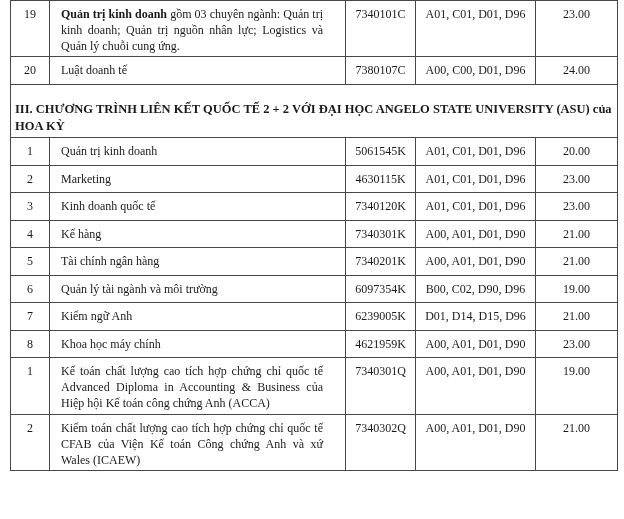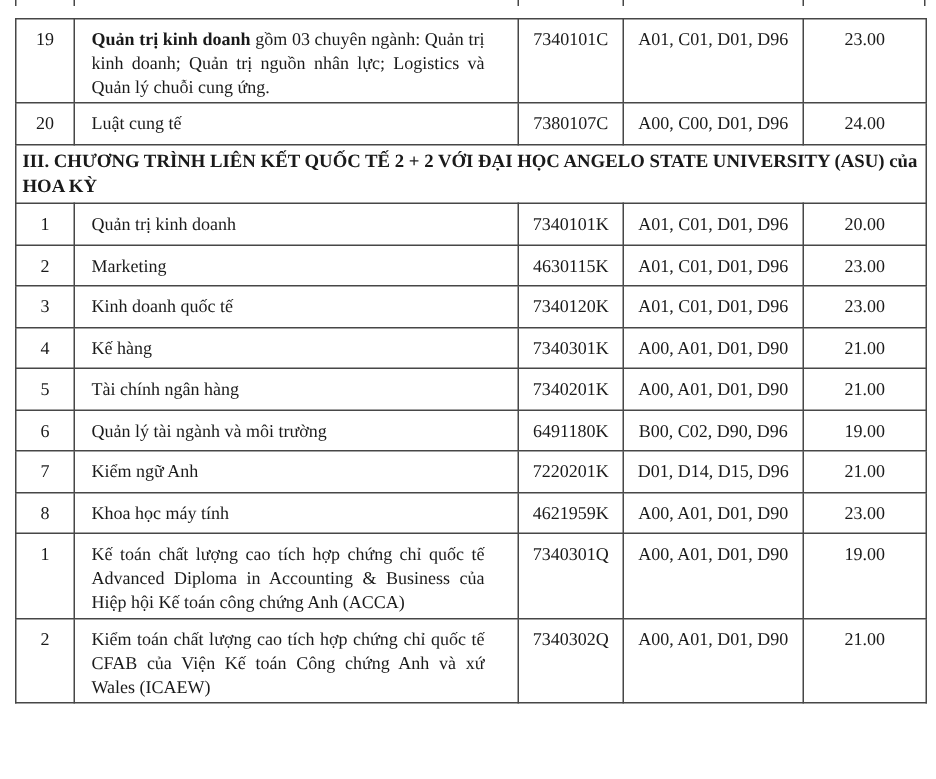--- a/index.html
+++ b/index.html
@@ -8,41 +8,41 @@
     background:#ffffff;
     font-family:"Liberation Serif","DejaVu Serif",serif;
     color:#1a1a1a;
   }
   .page { position:relative; width:624px; height:519px; background:#ffffff; overflow:hidden; }
 
   
   .stub { position:absolute; top:0; width:1px; height:4px; background:#474747; }
 
   table.doc {
-    position:absolute; left:10px; top:12px;
+    position:absolute; left:10px; top:0;
     width:607px;
     border-collapse:collapse;
     table-layout:fixed;
   }
   td {
     border:1px solid #474747;
     vertical-align:top;
     font-size:12px;
     line-height:16px;
     padding:5px 6px 2px 6px;
     background:#ffffff;
   }
   td.num, td.code, td.comb, td.score { text-align:center; }
   td.name { text-align:left; padding-left:11px; padding-right:22px; }
   td.name.just { text-align:justify; }
   td.sec {
     font-weight:bold;
     font-size:12.5px;
     line-height:17px;
-    padding:2px 5px 2px 4px;
+    padding:16px 5px 2px 4px;
     text-align:left;
     vertical-align:middle;
   }
   .b { font-weight:bold; }
 
   tr.h55 { height:55px; }
   tr.h28 { height:28px; }
   tr.h38 { height:38px; }
   tr.h27 { height:27.5px; }
   tr.h26 { height:26px; }
@@ -73,33 +73,33 @@
 
       <tr class="h55">
         <td class="num">19</td>
         <td class="name just"><span class="b">Quản trị kinh doanh</span><span> gồm 03 chuyên ngành: Quản trị kinh doanh; Quản trị nguồn nhân lực; Logistics và Quản lý chuỗi cung ứng.</span></td>
         <td class="code">7340101C</td>
         <td class="comb">A01, C01, D01, D96</td>
         <td class="score">23.00</td>
       </tr>
       <tr class="h28">
         <td class="num">20</td>
-        <td class="name">Luật cung tế</td>
+        <td class="name">Luật doanh tế</td>
         <td class="code">7380107C</td>
         <td class="comb">A00, C00, D01, D96</td>
         <td class="score">24.00</td>
       </tr>
 
       <tr class="h38">
         <td class="sec" colspan="5">III. CHƯƠNG TRÌNH LIÊN KẾT QUỐC TẾ 2 + 2 VỚI ĐẠI HỌC ANGELO STATE UNIVERSITY (ASU) của HOA KỲ</td>
       </tr>
       <tr class="h27">
         <td class="num">1</td>
         <td class="name">Quản trị kinh doanh</td>
-        <td class="code">7340101K</td>
+        <td class="code">5061545K</td>
         <td class="comb">A01, C01, D01, D96</td>
         <td class="score">20.00</td>
       </tr>
       <tr class="h27">
         <td class="num">2</td>
         <td class="name">Marketing</td>
         <td class="code">4630115K</td>
         <td class="comb">A01, C01, D01, D96</td>
         <td class="score">23.00</td>
       </tr>
@@ -120,34 +120,34 @@
       <tr class="h27">
         <td class="num">5</td>
         <td class="name">Tài chính ngân hàng</td>
         <td class="code">7340201K</td>
         <td class="comb">A00, A01, D01, D90</td>
         <td class="score">21.00</td>
       </tr>
       <tr class="h27">
         <td class="num">6</td>
         <td class="name">Quản lý tài ngành và môi trường</td>
-        <td class="code">6491180K</td>
+        <td class="code">6097354K</td>
         <td class="comb">B00, C02, D90, D96</td>
         <td class="score">19.00</td>
       </tr>
       <tr class="h27">
         <td class="num">7</td>
         <td class="name">Kiểm ngữ Anh</td>
-        <td class="code">7220201K</td>
+        <td class="code">6239005K</td>
         <td class="comb">D01, D14, D15, D96</td>
         <td class="score">21.00</td>
       </tr>
       <tr class="h27">
         <td class="num">8</td>
-        <td class="name">Khoa học máy tính</td>
+        <td class="name">Khoa học máy chính</td>
         <td class="code">4621959K</td>
         <td class="comb">A00, A01, D01, D90</td>
         <td class="score">23.00</td>
       </tr>
 
       <tr class="h57">
         <td class="num">1</td>
         <td class="name just">Kế toán chất lượng cao tích hợp chứng chỉ quốc tế Advanced Diploma in Accounting &amp; Business của Hiệp hội Kế toán công chứng Anh (ACCA)</td>
         <td class="code">7340301Q</td>
         <td class="comb">A00, A01, D01, D90</td>

